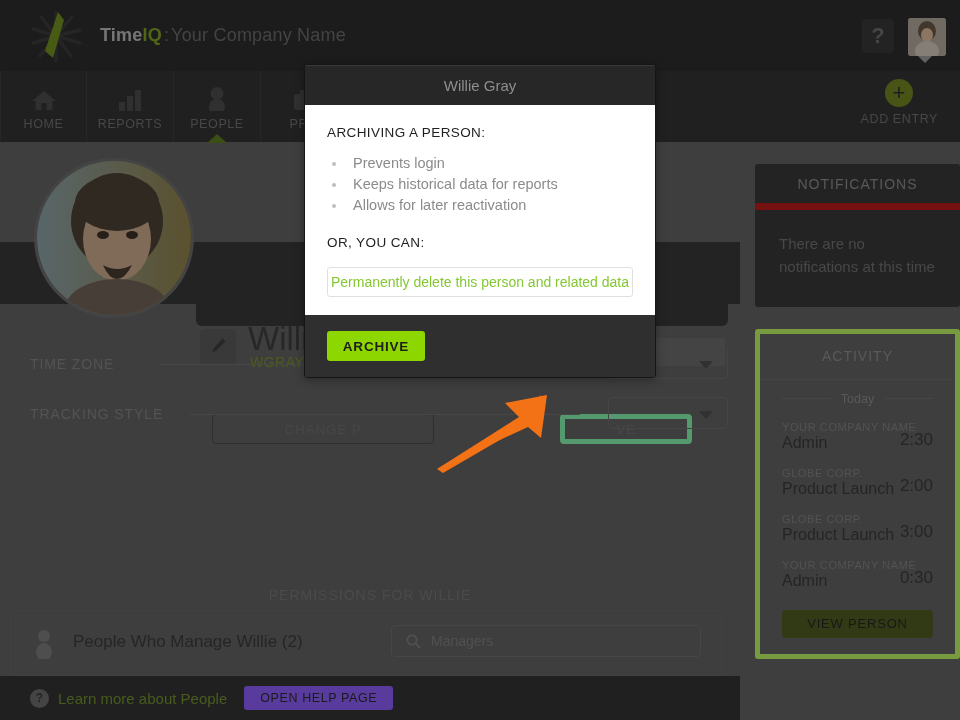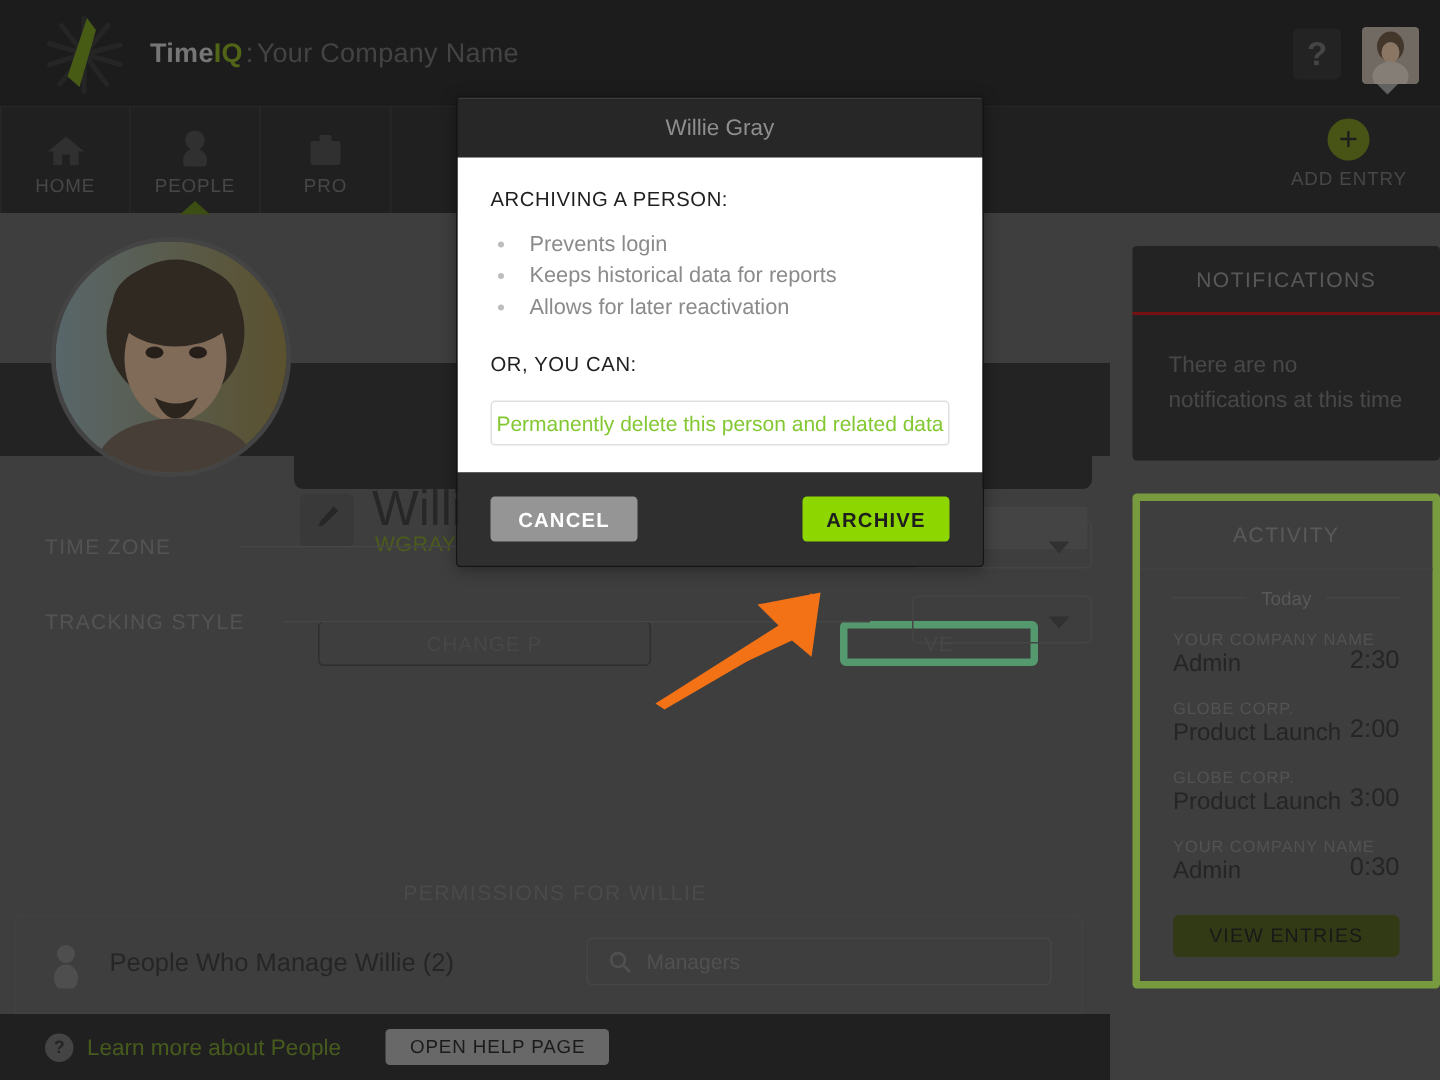--- a/index.html
+++ b/index.html
@@ -183,21 +183,21 @@
   }
   .perm-search .mag { margin-left: 14px; display: flex; }
   .perm-search .ph { margin-left: 10px; color: #7e7e7e; font-size: 14px; }
 
   
   .rail { position: absolute; right: 0; top: 164px; width: 205px; }
   .panel-dark { background: #383838; border-radius: 3px; }
   .panel-head {
     height: 46px; display: flex; align-items: center; justify-content: center;
     font-size: 14px; letter-spacing: 1px; color: #8a8a8a;
-    border-bottom: 2px solid #b91c1c;
+    border-bottom: 7px solid #b91c1c;
   }
   .panel-body-empty { padding: 22px 24px 28px; color: #707070; font-size: 15px; line-height: 1.55; }
   .panel-light { border: 5px solid #bef264; border-radius: 3px; }
   .panel-head-light {
     height: 46px; display: flex; align-items: center; justify-content: center;
     font-size: 14px; letter-spacing: 1px; color: #8c8c8c;
     border-bottom: 1px solid #6a6a6a;
   }
   .today-row {
     display: flex; align-items: center; justify-content: center;
@@ -222,22 +222,22 @@
     background: #333333; display: flex; align-items: center;
   }
   .foot-q {
     margin-left: 30px; width: 19px; height: 19px; border-radius: 50%;
     background: #6b6b6b; color: #3a3a3a;
     display: flex; align-items: center; justify-content: center;
     font-size: 12px; font-weight: bold;
   }
   .foot-link { margin-left: 9px; color: #6f8f2e; font-size: 15px; }
   .foot-btn {
-    margin-left: 30px; height: 24px; padding: 0 16px; border-radius: 3px;
-    background: #a3a3a3; color: #2b2b2b; font-size: 12.5px; letter-spacing: .6px;
+    margin-left: 17px; height: 24px; padding: 0 16px; border-radius: 3px;
+    background: #8b5cf6; color: #2b2b2b; font-size: 12.5px; letter-spacing: .6px;
     display: flex; align-items: center;
   }
 
   
   .scrim { position: absolute; inset: 0; background: rgba(0,0,0,.36); }
 
   
   .modal {
     position: absolute; left: 304px; top: 64px; width: 352px;
     border: 1px solid #151515;
@@ -329,20 +329,30 @@
     </div>
 
     <div class="navbar">
       <div class="nav-item">
         <span class="nav-icon">
           <svg width="26" height="22" viewBox="0 0 26 22">
               <path d="M13 2 L25 12 L21.5 12 L21.5 21 L15.5 21 L15.5 14 L10.5 14 L10.5 21 L4.5 21 L4.5 12 L1 12 Z" fill="#4b4b4b"></path>
             </svg>
         </span>
         <span>HOME</span>
+      </div>
+      <div class="nav-item">
+        <span class="nav-icon">
+          <svg width="24" height="22" viewBox="0 0 24 22">
+              <rect x="1" y="13" width="6" height="9" fill="#4b4b4b"></rect>
+              <rect x="9" y="7" width="6" height="15" fill="#4b4b4b"></rect>
+              <rect x="17" y="1" width="6" height="21" fill="#4b4b4b"></rect>
+            </svg>
+        </span>
+        <span>REPORTS</span>
       </div>
       <div class="nav-item">
         <span class="nav-icon">
           <svg width="22" height="24" viewBox="0 0 22 24">
               <circle cx="11" cy="6.5" r="6.5" fill="#4b4b4b"></circle>
               <circle cx="11" cy="20" r="8" fill="#4b4b4b"></circle>
             </svg>
         </span>
         <span>PEOPLE</span>
         <span class="nav-caret"></span>
@@ -491,41 +501,40 @@
         <div class="act">
           <div class="act-co">GLOBE CORP.</div>
           <div class="act-pr">Product Launch</div>
           <div class="act-tm">3:00</div>
         </div>
         <div class="act">
           <div class="act-co">YOUR COMPANY NAME</div>
           <div class="act-pr">Admin</div>
           <div class="act-tm">0:30</div>
         </div>
-        <div class="view-entries">VIEW ENTRIES</div>
+        <div class="view-entries">VIEW PERSON</div>
       </div>
     </div>
   </div>
 
   <div class="scrim"></div>
 
   <div class="modal">
     <div class="modal-sub">Willie Gray</div>
     <div class="modal-body">
       <div class="sec-head">ARCHIVING A PERSON:</div>
       <ul class="bullets">
         <li>Prevents login</li>
         <li>Keeps historical data for reports</li>
         <li>Allows for later reactivation</li>
       </ul>
       <div class="or-head">OR, YOU CAN:</div>
       <div class="del-link">Permanently delete this person and related data</div>
     </div>
     <div class="modal-foot">
-      <div class="btn-cancel">CANCEL</div>
       <div class="btn-archive">ARCHIVE</div>
     </div>
   </div>
 
   <div class="arrow-layer">
     <svg width="960" height="720" viewBox="0 0 960 720">
       <path d="M437 469 L519 417 L505 403 L547 395 L541 438 L527 424 L443 473 Z" fill="#f47216"></path>
       <path d="M437 469 L522 420 L541 395 L540 437 L528 427 Z" fill="#f47216"></path>
     </svg>
   </div>

